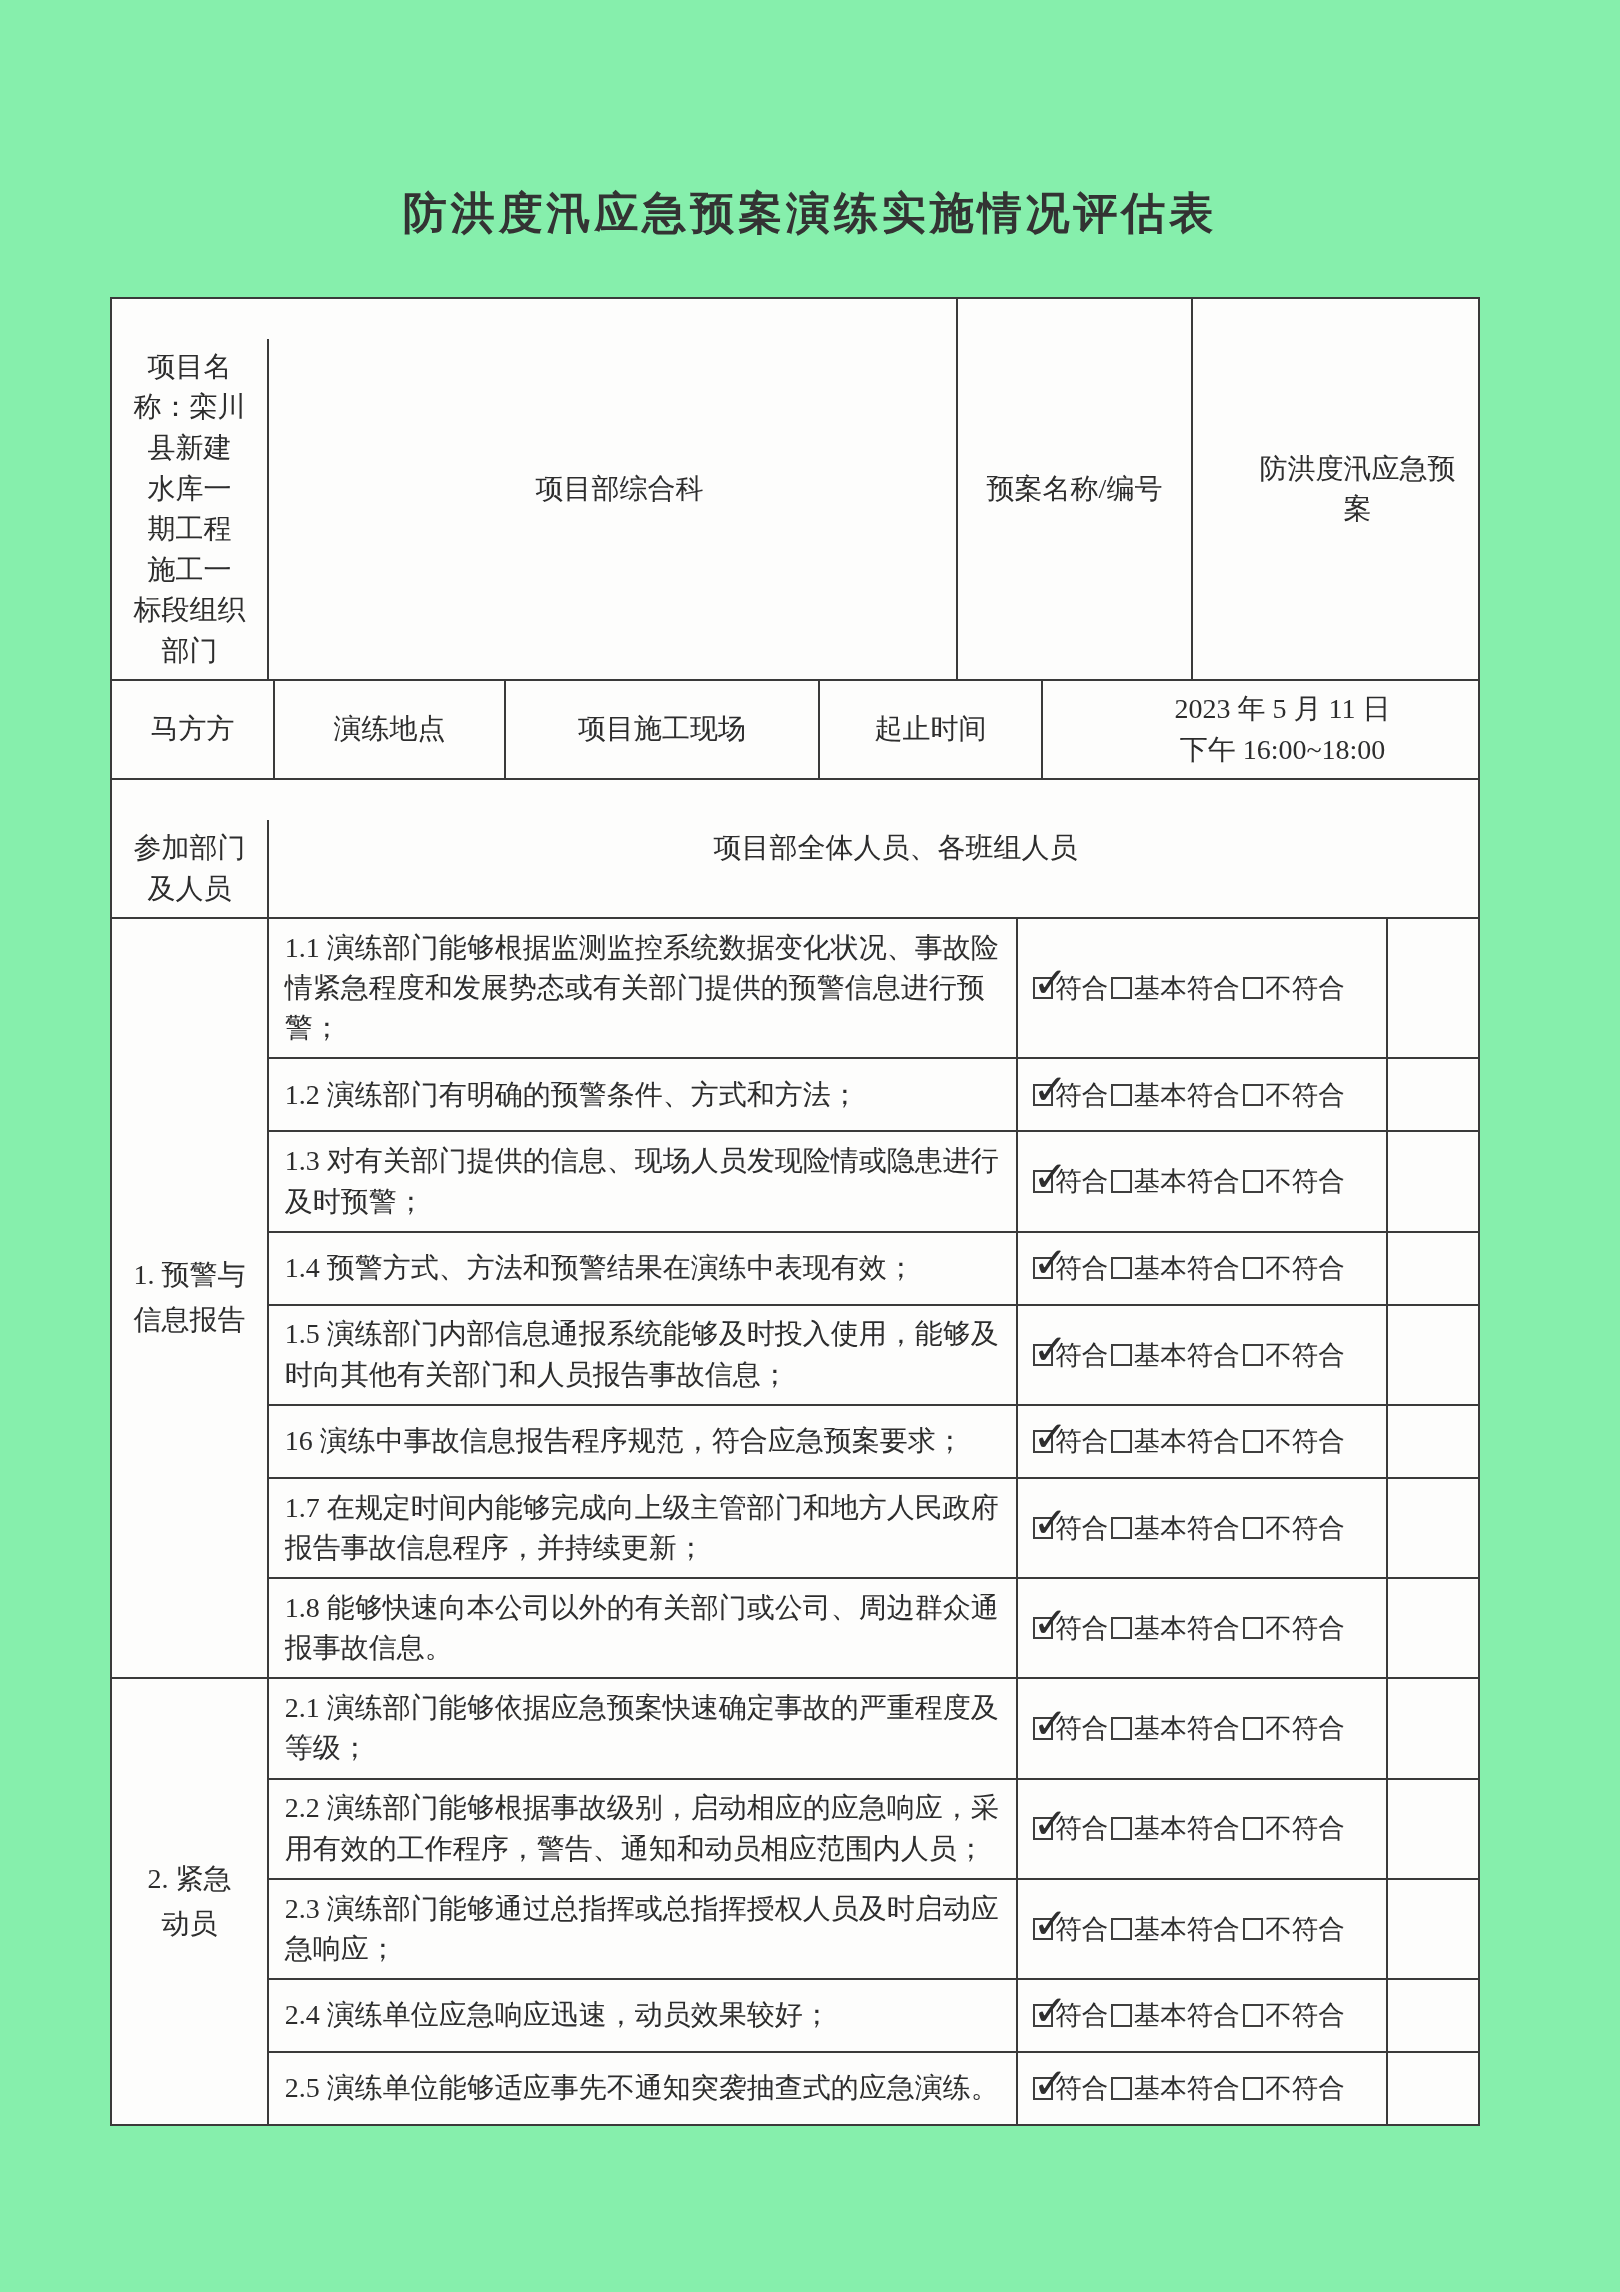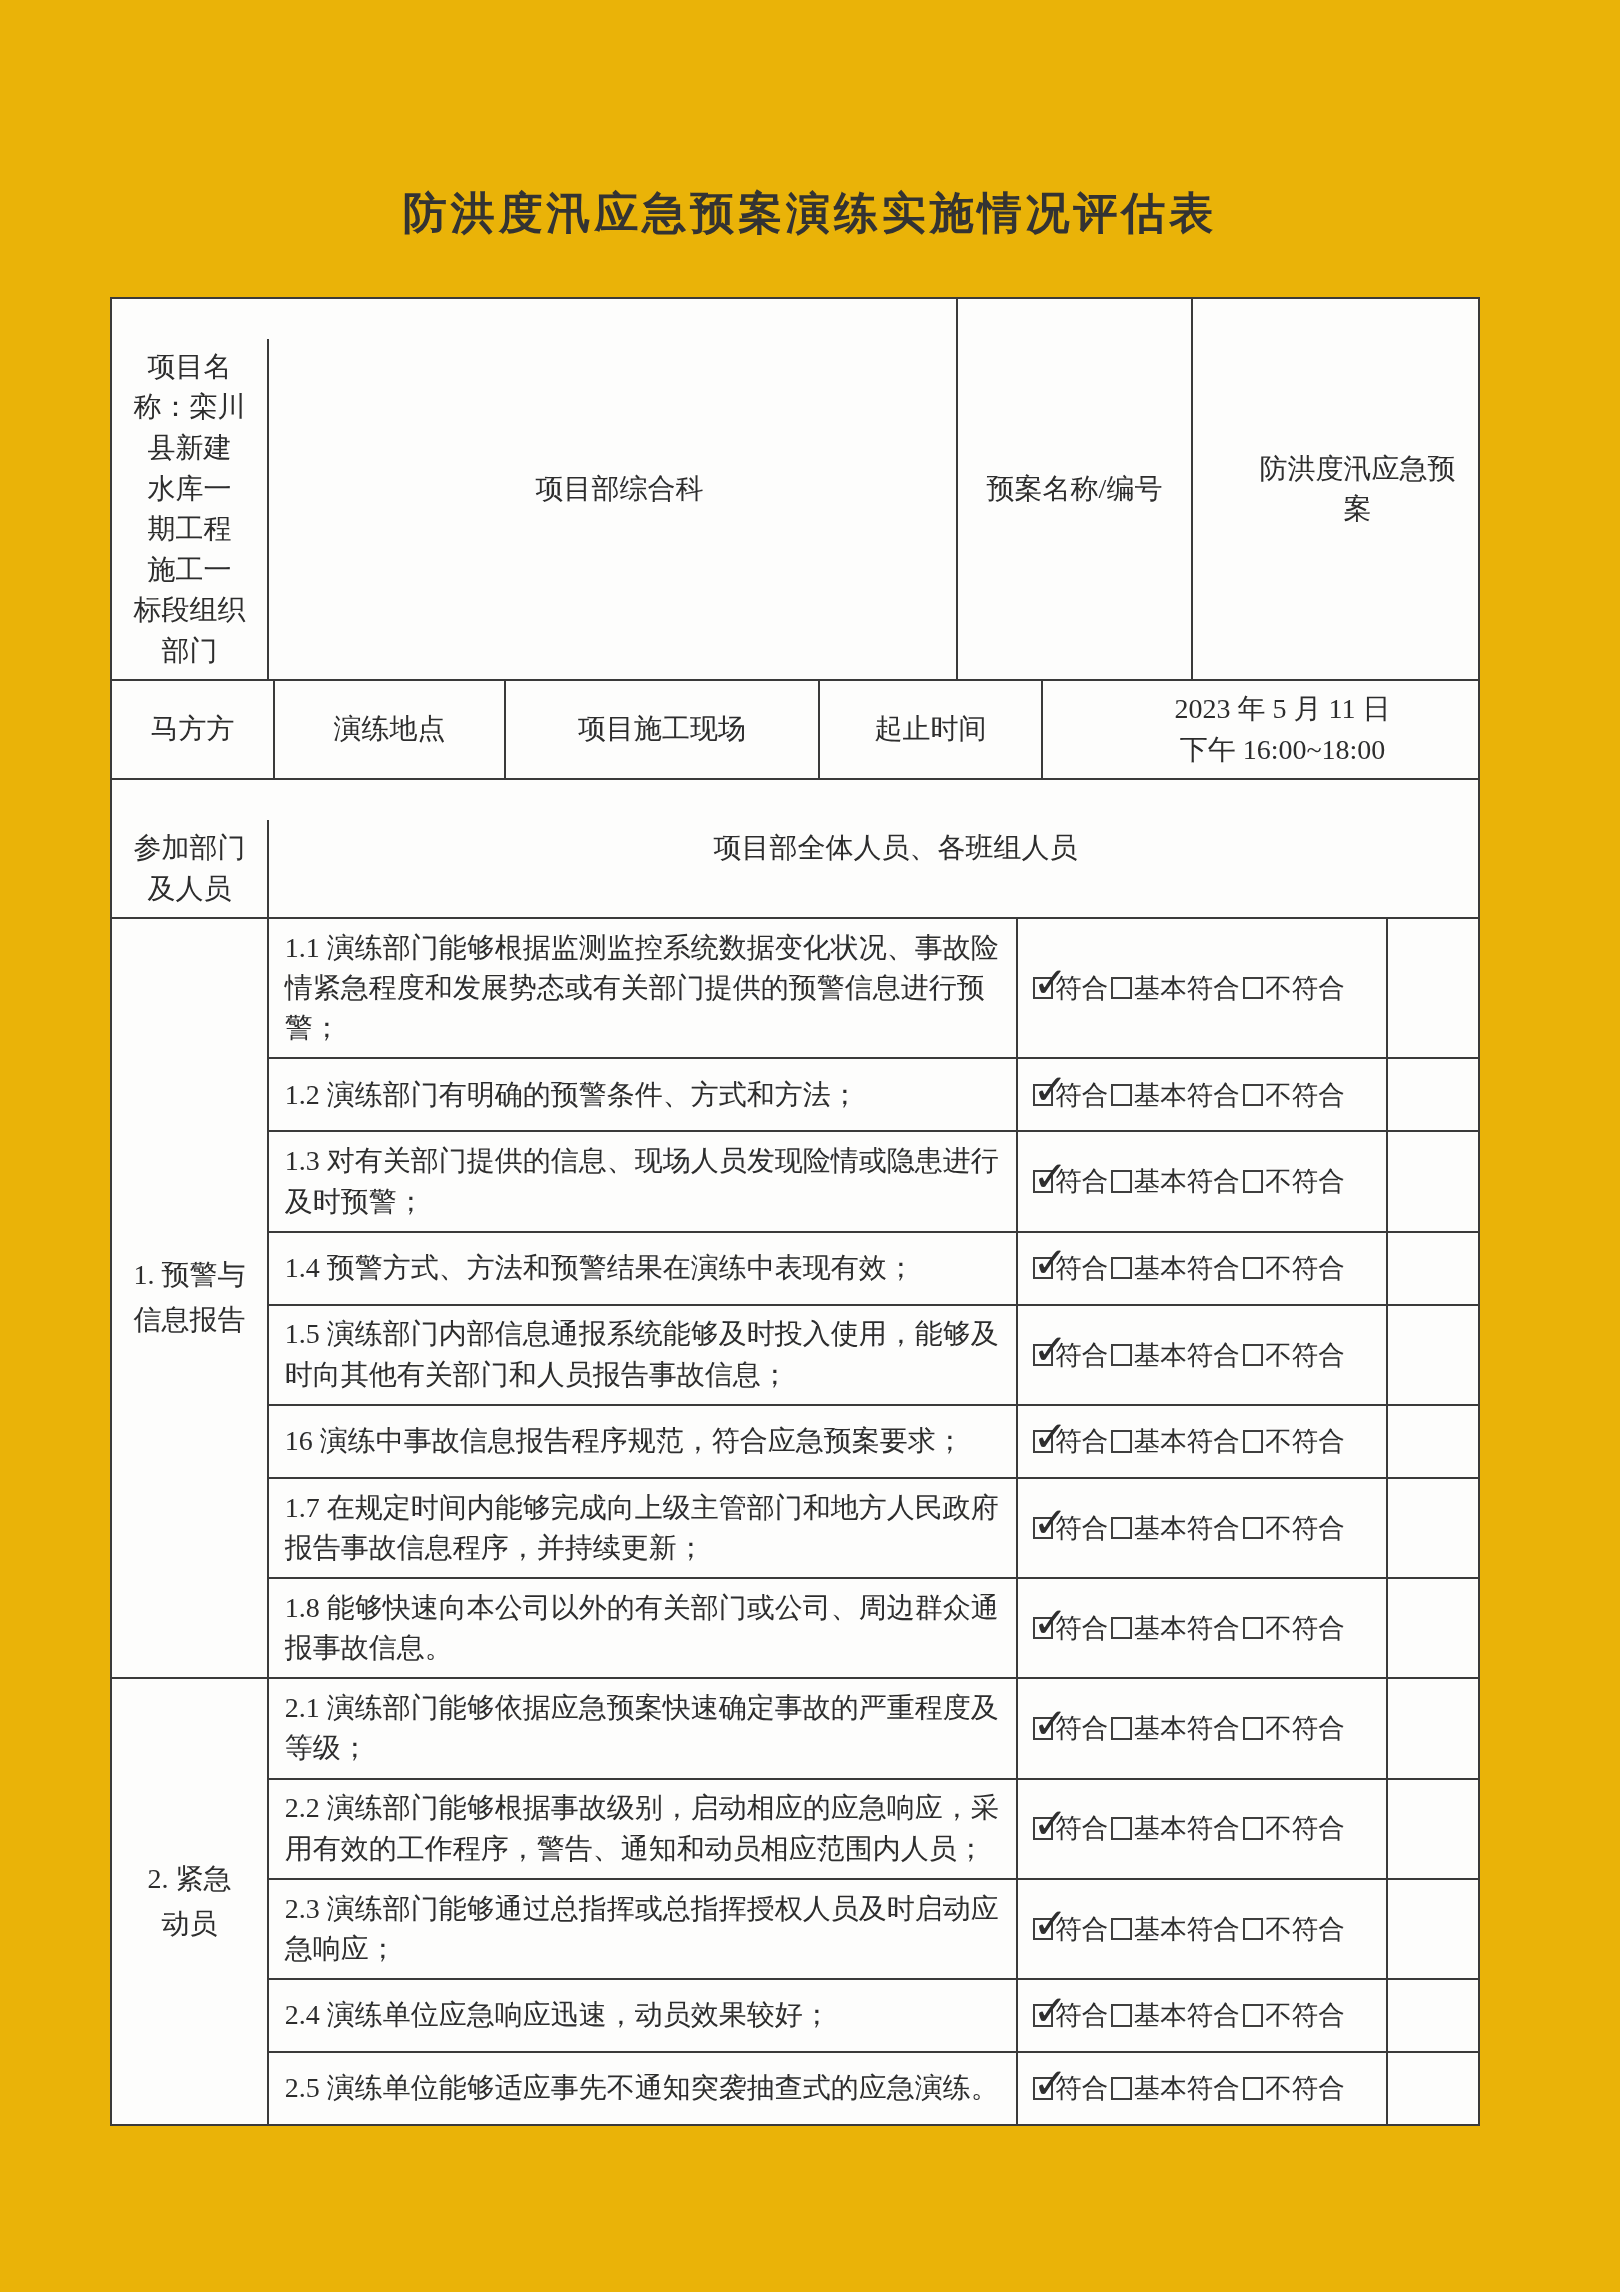--- a/index.html
+++ b/index.html
@@ -1,19 +1,19 @@
 <!DOCTYPE html>
 <html><head>
 <meta charset="utf-8">
 <style>
   html,body{margin:0;padding:0;background:#ffffff;}
   .page{
     position:relative;
     width:1620px;height:2293px;
-    background:#eab308;
+    background:#86efac;
     font-family:"Liberation Serif","DejaVu Serif",serif;
     color:#2d2d2d;
     overflow:hidden;
   }
   .title{
     position:absolute;top:184px;left:0;width:100%;
     text-align:center;
     font-size:44px;font-weight:600;letter-spacing:3.9px;
     color:#333;margin:0;
   }

